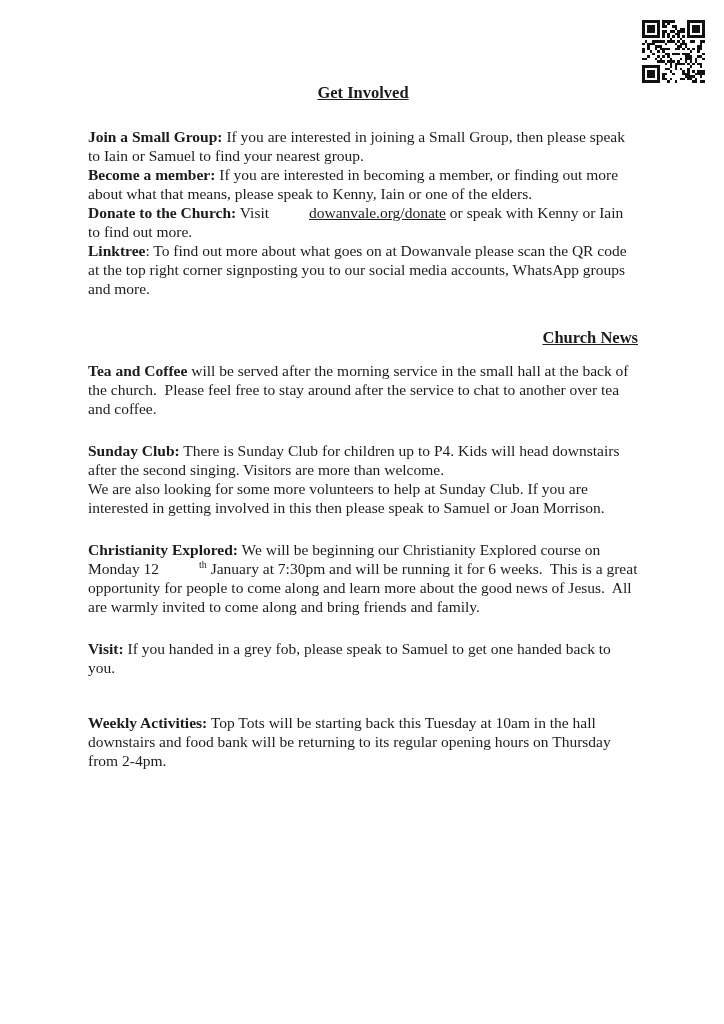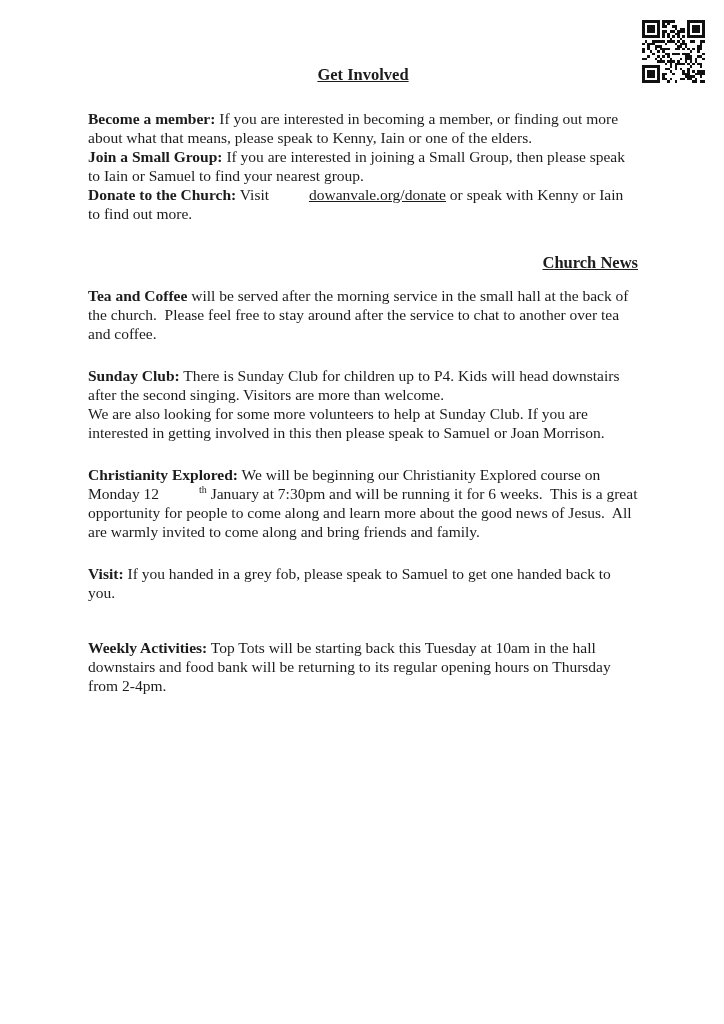--- a/index.html
+++ b/index.html
@@ -9,21 +9,21 @@
     background:#ffffff;
     overflow:hidden;
     font-family:"Liberation Serif","DejaVu Serif",serif;
     color:#1c1c1c;
   }
   .qr{
     position:absolute;left:642px;top:20px;width:63px;height:63px;margin:0;
   }
   .qr svg{display:block;width:63px;height:63px;}
   .content{
-    position:absolute;left:88px;top:65px;width:550px;
+    position:absolute;left:88px;top:83px;width:550px;
     font-size:15.5px;line-height:19px;
   }
   h2.heading{
     font-size:16.5px;line-height:19px;font-weight:700;
     text-align:center;text-decoration:underline;
     margin:0;color:#1c1c1c;
   }
   section.get-involved h2.heading{margin:0 0 25px 0;}
   section.church-news{margin-top:30px;}
   section.church-news h2.heading{margin:0 0 14px 0;text-align:right;}
@@ -230,23 +230,24 @@
         <rect x="19" y="1" width="5" height="5" fill="#ffffff"></rect>
         <rect x="20" y="2" width="3" height="3" fill="#111111"></rect>
         <rect x="0" y="18" width="7" height="7" fill="#111111"></rect>
         <rect x="1" y="19" width="5" height="5" fill="#ffffff"></rect>
         <rect x="2" y="20" width="3" height="3" fill="#111111"></rect>
       </svg>
     </figure>
   <main class="content" id="content">
       <section class="get-involved">
         <h2 class="heading">Get Involved</h2>
+        <p class="para"><strong>Join a Small Group:</strong><span> If you are interested in joining a Small Group, then please speak to Iain or Samuel to find your nearest group.</span></p>
         <p class="para"><strong>Become a member:</strong><span> If you are interested in becoming a member, or finding out more about what that means, please speak to Kenny, Iain or one of the elders.</span></p>
-        <p class="para"><strong>Join a Small Group:</strong><span> If you are interested in joining a Small Group, then please speak to Iain or Samuel to find your nearest group.</span></p>
         <p class="para"><strong>Donate to the Church:</strong><span> Visit </span><span class="link">dowanvale.org/donate</span><span> or speak with Kenny or Iain to find out more.</span></p>
+        <p class="para"><strong>Linktree</strong><span>: To find out more about what goes on at Dowanvale please scan the QR code at the top right corner signposting you to our social media accounts, WhatsApp groups and more.</span></p>
       </section>
       <section class="church-news">
         <h2 class="heading">Church News</h2>
         <p class="para"><strong>Tea and Coffee</strong><span> will be served after the morning service in the small hall at the back of the church.  Please feel free to stay around after the service to chat to another over tea and coffee.</span></p>
         <p class="para"><strong>Sunday Club:</strong><span> There is Sunday Club for children up to P4. Kids will head downstairs after the second singing. Visitors are more than welcome.</span><br><span>We are also looking for some more volunteers to help at Sunday Club. If you are interested in getting involved in this then please speak to Samuel or Joan Morrison.</span></p>
         <p class="para"><strong>Christianity Explored:</strong><span> We will be beginning our Christianity Explored course on Monday 12</span><sup class="sup">th</sup><span> January at 7:30pm and will be running it for 6 weeks.  This is a great opportunity for people to come along and learn more about the good news of Jesus.  All are warmly invited to come along and bring friends and family.</span></p>
         <p class="para"><strong>Visit:</strong><span> If you handed in a grey fob, please speak to Samuel to get one handed back to you.</span></p>
         <p class="para"><strong>Weekly Activities:</strong><span> Top Tots will be starting back this Tuesday at 10am in the hall downstairs and food bank will be returning to its regular opening hours on Thursday from 2-4pm.</span></p>
       </section>
     </main>

